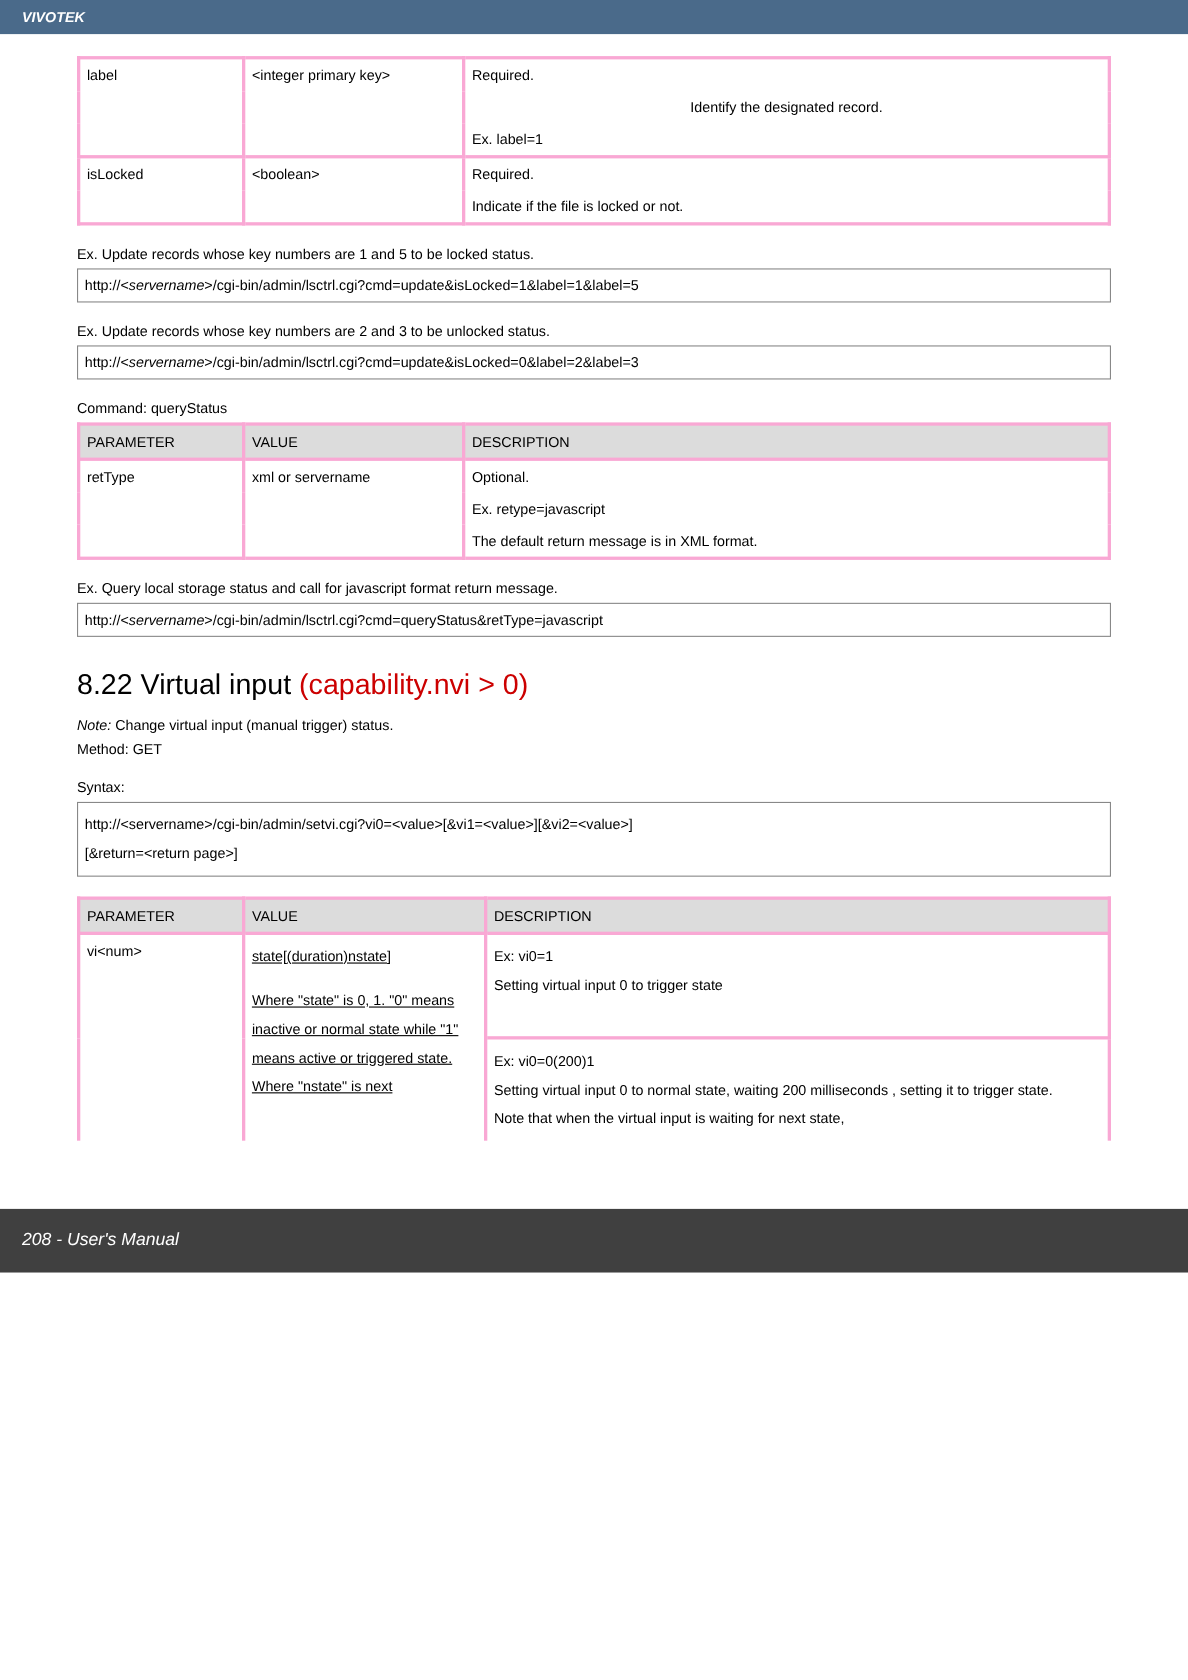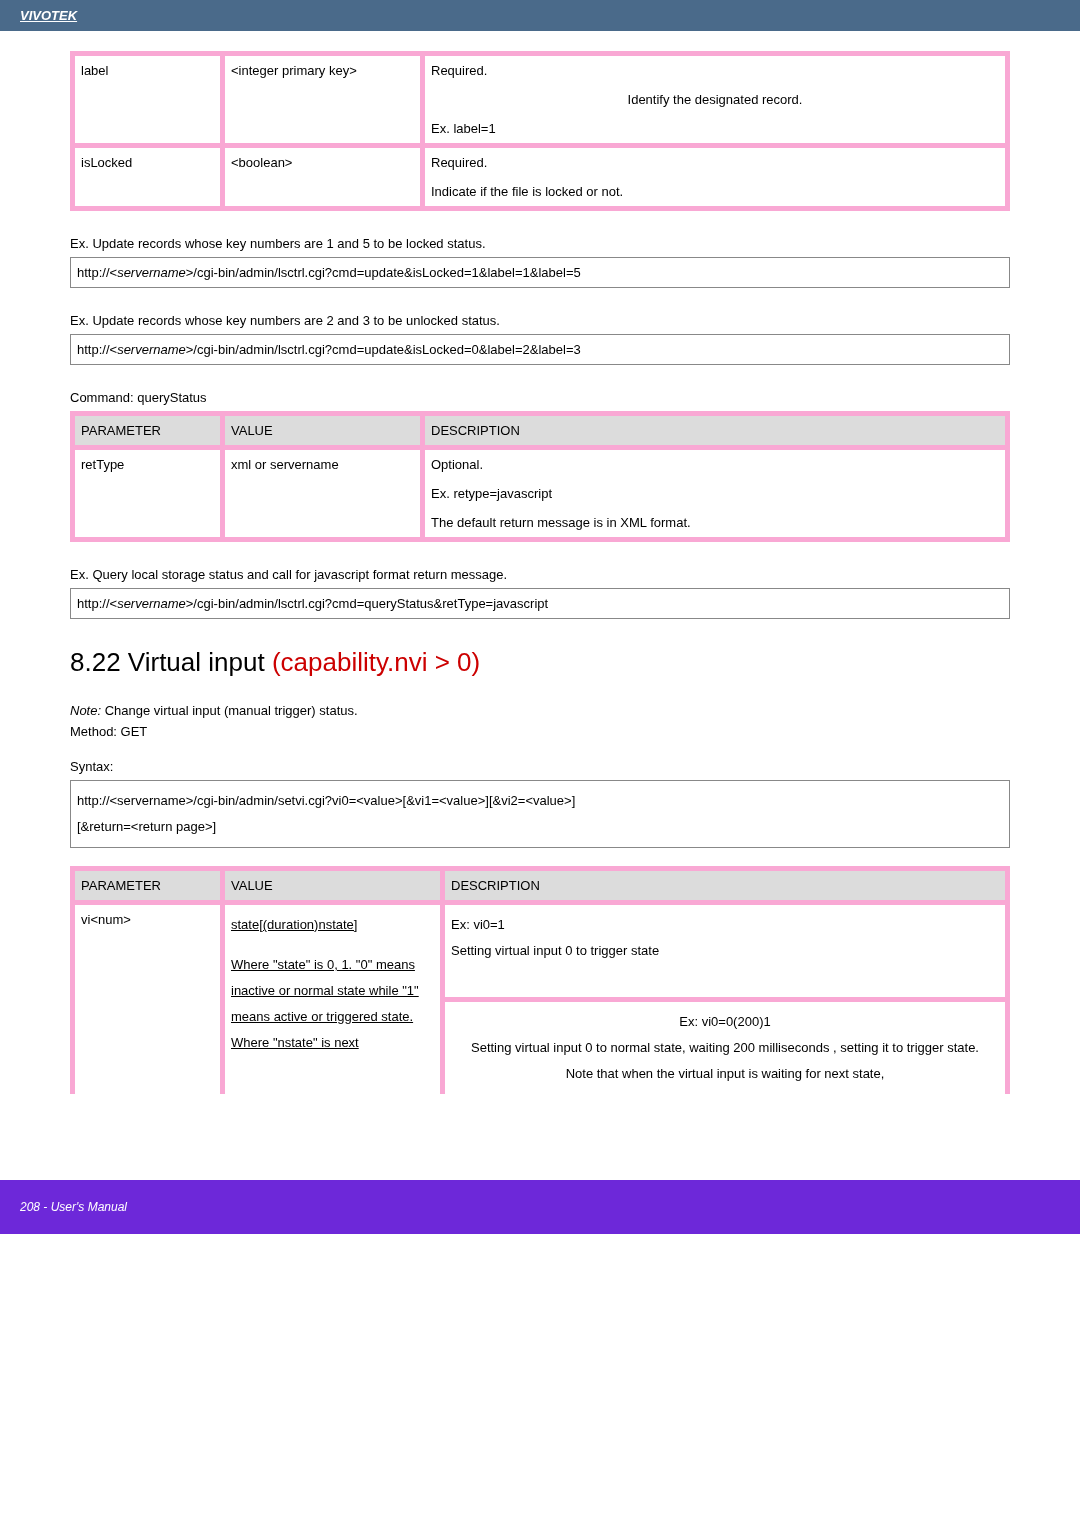--- a/index.html
+++ b/index.html
@@ -1,30 +1,30 @@
 <!DOCTYPE html>
 <html><head>
 <meta charset="utf-8">
 <style>
 * { box-sizing: border-box; margin: 0; padding: 0; }
 body { font-family: Verdana, Arial, sans-serif; background: #fff; width: 1080px; }
-.header-bar { background: #4a6a8a; color: #fff; padding: 8px 20px; font-style: italic; font-weight: bold; font-size: 13px; text-decoration: underline; }
+.header-bar { background: #4a6a8a; color: #fff; padding: 8px 20px; font-style: italic; font-weight: bold; font-size: 13px; }
 .content { padding: 20px 70px 20px 70px; }
 table { border-collapse: collapse; width: 100%; font-size: 13px; margin-bottom: 18px; }
-td, th { border: 5px solid #f9a8d4; padding: 7px 6px; text-align: left; vertical-align: top; font-weight: normal; }
+td, th { border: 3px solid #f9a8d4; padding: 7px 6px; text-align: left; vertical-align: top; font-weight: normal; }
 .header-row td, .header-row th { background: #dcdcdc; }
 .param-col { width: 150px; }
 .value-col { width: 200px; }
 .col-v2 { width: 220px; }
-.para { font-size: 13px; margin: 25px 0 6px 0; }
+.para { font-size: 13px; margin: 4px 0 6px 0; }
 .codebox { border: 1px solid #888; padding: 7px 6px; font-size: 13px; margin-bottom: 18px; }
 .servername { font-style: italic; }
 h2 { font-family: Arial, sans-serif; font-size: 26px; font-weight: normal; margin: 28px 0 14px 0; }
 h2 .cap { color: #c00; }
-.footer { background: #6d28d9; color: #fff; padding: 20px 20px; font-style: italic; font-size: 12px; margin-top: 48px; }
+.footer { background: #404040; color: #fff; padding: 20px 20px; font-style: italic; font-size: 16px; margin-top: 24px; }
 .italic { font-style: italic; }
 </style>
 </head>
 <body>
 
 <div class="header-bar">VIVOTEK</div>
 
 <div class="content">
 
 <table>
@@ -116,21 +116,21 @@
       <div>state[(duration)nstate]</div>
       <div style="margin-top:14px;">Where "state" is 0, 1. "0" means inactive or normal state while "1" means active or triggered state. Where "nstate" is next</div>
     </td>
     <td style="line-height:2;">
       <div>Ex: vi0=1</div>
       <div>Setting virtual input 0 to trigger state</div>
       <div>&nbsp;</div>
     </td>
   </tr>
   <tr>
-    <td style="line-height:2;border-bottom:none;text-align:center;">
+    <td style="line-height:2;border-bottom:none;">
       <div>Ex: vi0=0(200)1</div>
       <div>Setting virtual input 0 to normal state, waiting 200 milliseconds , setting it to trigger state.</div>
       <div>Note that when the virtual input is waiting for next state,</div>
     </td>
   </tr>
 </tbody>
     </table>
 
 </div>
 

